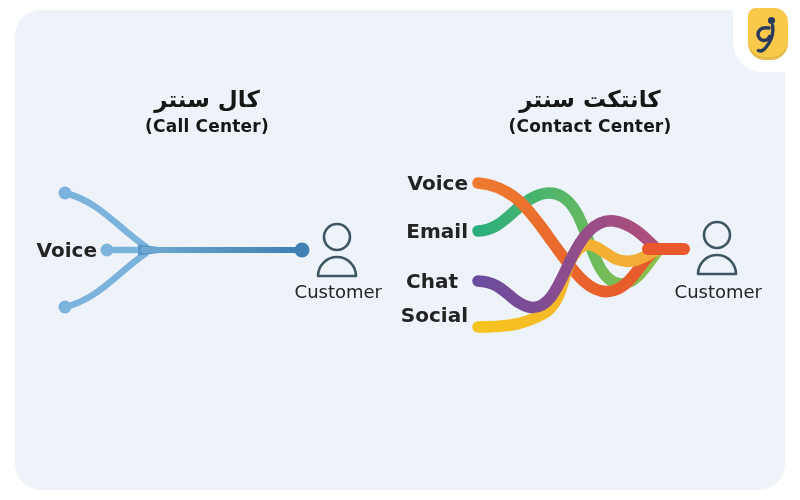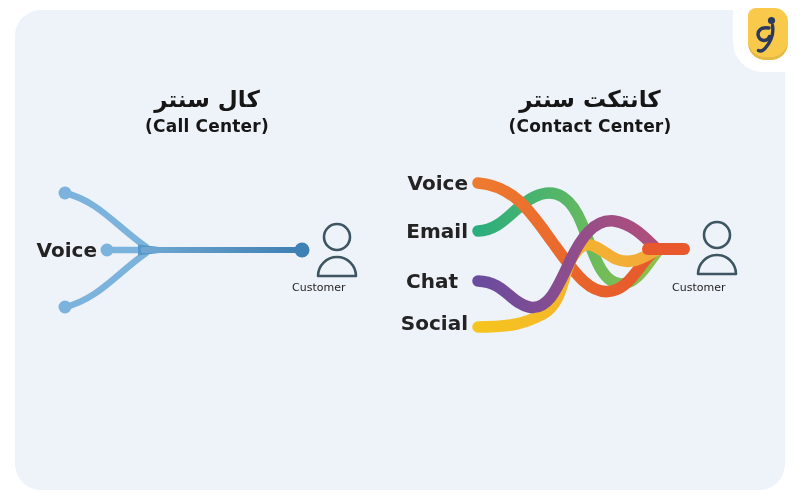--- a/index.html
+++ b/index.html
@@ -31,22 +31,22 @@
   .title-left  { left: 97px;  top: 86px; }
   .title-right { left: 480px; top: 86px; }
 
   .diagram-svg { position: absolute; left: 0; top: 0; width: 800px; height: 500px; }
 
   .chan-label {
     position: absolute; font-size: 20px; font-weight: 600; color: #232323;
     text-align: right; width: 70px; line-height: 18px;
   }
   .customer-label {
-    position: absolute; font-size: 11px; font-weight: 500; color: #242424;
-    text-align: left; width: 90px;
+    position: absolute; font-size: 18px; font-weight: 500; color: #242424;
+    text-align: right; width: 90px;
   }
 </style>
 </head>
 <body>
 
 <div class="stage">
 
   <div class="panel"></div>
 
   <div class="logo-notch"></div>
@@ -121,16 +121,16 @@
       <path d="M698,274 a19,19 0 0 1 38,0 Z" stroke="#3d5661"></path>
     </g>
   </svg>
 
   <span class="chan-label" style="left:27px; top:241px;">Voice</span>
   <span class="customer-label" style="left:292px; top:281px;">Customer</span>
 
   <span class="chan-label" style="left:398px; top:174px;">Voice</span>
   <span class="chan-label" style="left:398px; top:222px;">Email</span>
   <span class="chan-label" style="left:388px; top:272px;">Chat</span>
-  <span class="chan-label" style="left:398px; top:314px;">Social</span>
+  <span class="chan-label" style="left:398px; top:306px;">Social</span>
   <span class="customer-label" style="left:672px; top:281px;">Customer</span>
 
 </div>
 
 </body></html>

